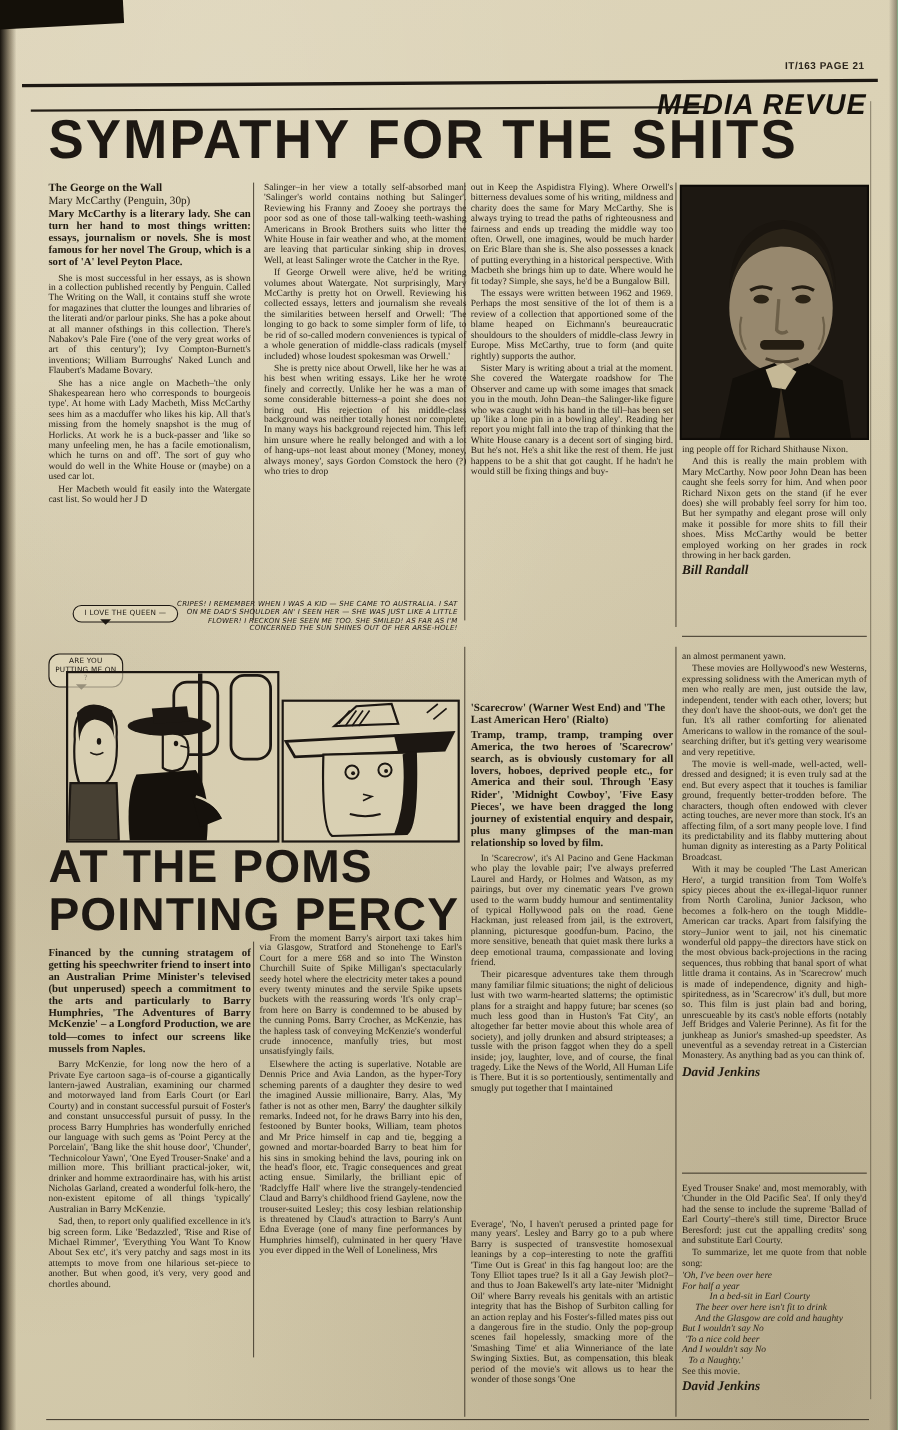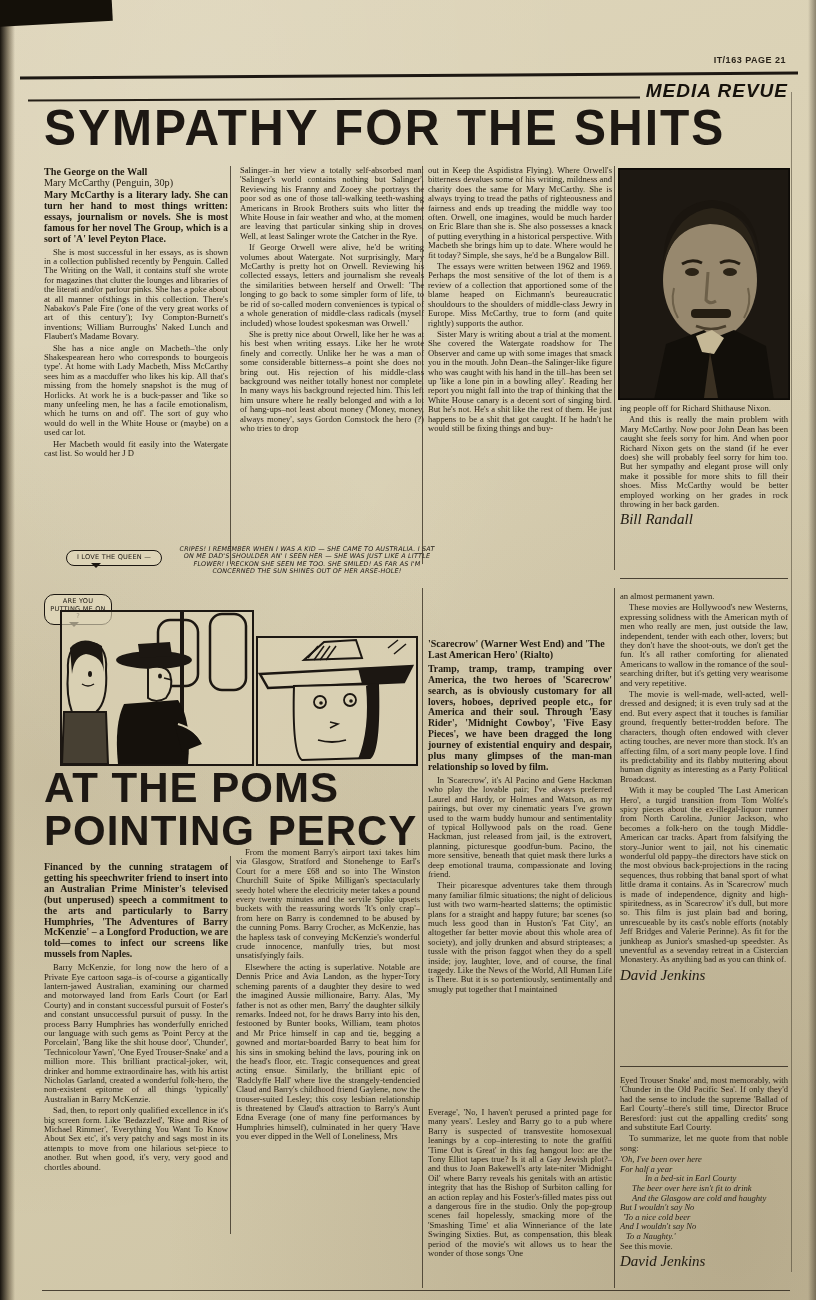--- a/index.html
+++ b/index.html
@@ -15,50 +15,50 @@
     background:linear-gradient(90deg,#17130d 0%,rgba(70,58,38,.55) 55%,rgba(70,58,38,0) 100%);}
   .scan-topleft{position:absolute;left:-8px;top:-10px;width:120px;height:34px;background:#141009;transform:rotate(-3deg);}
   .scan-right{position:absolute;right:0;top:0;width:8px;height:1300px;
     background:linear-gradient(270deg,rgba(40,32,20,.45),rgba(40,32,20,0));}
 
   .issue{position:absolute;right:30px;top:55px;font-family:"Liberation Sans",sans-serif;
     font-size:9px;font-weight:bold;color:#2a241b;letter-spacing:.5px;}
   .rule-top{position:absolute;left:20px;top:74px;width:778px;height:3px;background:#1d1813;transform:rotate(-.35deg);}
   .rule-top2{position:absolute;left:28px;top:98px;width:612px;height:2px;background:#241e16;transform:rotate(-.3deg);}
   .section-flag{position:absolute;right:28px;top:80px;font-family:"Liberation Sans",sans-serif;
-    font-size:19px;font-weight:bold;font-style:italic;letter-spacing:1px;color:#16120c;}
+    font-size:26px;font-weight:bold;font-style:italic;letter-spacing:1px;color:#16120c;}
 
   .h1{position:absolute;left:44px;top:100px;font-family:"Liberation Sans",sans-serif;
     font-size:48px;font-weight:bold;letter-spacing:2px;color:#1d1813;white-space:nowrap;transform:scaleY(1.04);}
   .h2{position:absolute;font-family:"Liberation Sans",sans-serif;font-weight:bold;color:#1d1813;white-space:nowrap;}
   .h2.dreary{left:428px;top:580px;font-size:41px;letter-spacing:1px;}
   .h2.percy{left:44px;top:766px;font-size:42px;letter-spacing:1px;line-height:43px;}
 
   .col{position:absolute;color:#272015;}
   .b{font-size:8.6px;line-height:9.4px;text-align:justify;margin:0 0 2px 0;text-indent:9px;}
   .b.noind{text-indent:0;}
   .lead{font-size:9.8px;line-height:10.9px;font-weight:bold;text-align:justify;margin:0 0 3px 0;color:#211b11;}
   .booktitle{font-size:10.2px;font-weight:bold;margin:0;color:#211b11;}
   .bookauthor{font-size:10.2px;margin:0 0 2px 0;color:#211b11;}
   .venues{font-size:10px;font-weight:bold;line-height:11.4px;margin:0 0 3px 0;color:#211b11;}
-  .byline{font-size:15px;font-style:italic;font-weight:normal;margin-top:2px;color:#211b11;}
+  .byline{font-size:12px;font-style:italic;font-weight:bold;margin-top:2px;color:#211b11;}
   .closing{font-size:8.6px;line-height:9.4px;margin:0;}
   .verse div{font-size:8.6px;line-height:9.6px;font-style:italic;}
 
   .vrule{position:absolute;width:1px;background:rgba(45,37,25,.75);}
   .hrule{position:absolute;height:1px;background:rgba(40,33,22,.8);}
 
   .photo{position:absolute;left:618px;top:168px;width:172px;height:232px;}
 
   .cartoon{position:absolute;left:44px;top:546px;width:376px;height:224px;font-family:"DejaVu Sans",sans-serif;color:#1c1712;}
   .bubble{position:absolute;border:1.5px solid #1c1712;border-radius:10px;background:rgba(222,213,184,.9);
     font-size:6.6px;line-height:7.6px;text-align:center;padding:3px 4px;letter-spacing:.2px;}
   .bubble:after{content:"";position:absolute;bottom:-8px;left:24px;border:5px solid transparent;border-top-color:#1c1712;}
   .cripes{position:absolute;left:108px;top:0;width:264px;font-size:6.4px;line-height:7.4px;
-    text-align:center;letter-spacing:.2px;font-style:italic;margin-left:23px;}
+    text-align:right;letter-spacing:.2px;font-style:italic;}
   .panel{position:absolute;border:2px solid #1c1712;background:rgba(220,211,182,.65);}
 </style>
 </head>
 <body>
 
 <div class="stage">
   <div class="paper"></div>
   <div class="scan-left"></div>
   <div class="scan-topleft"></div>
   <div class="scan-right"></div>

